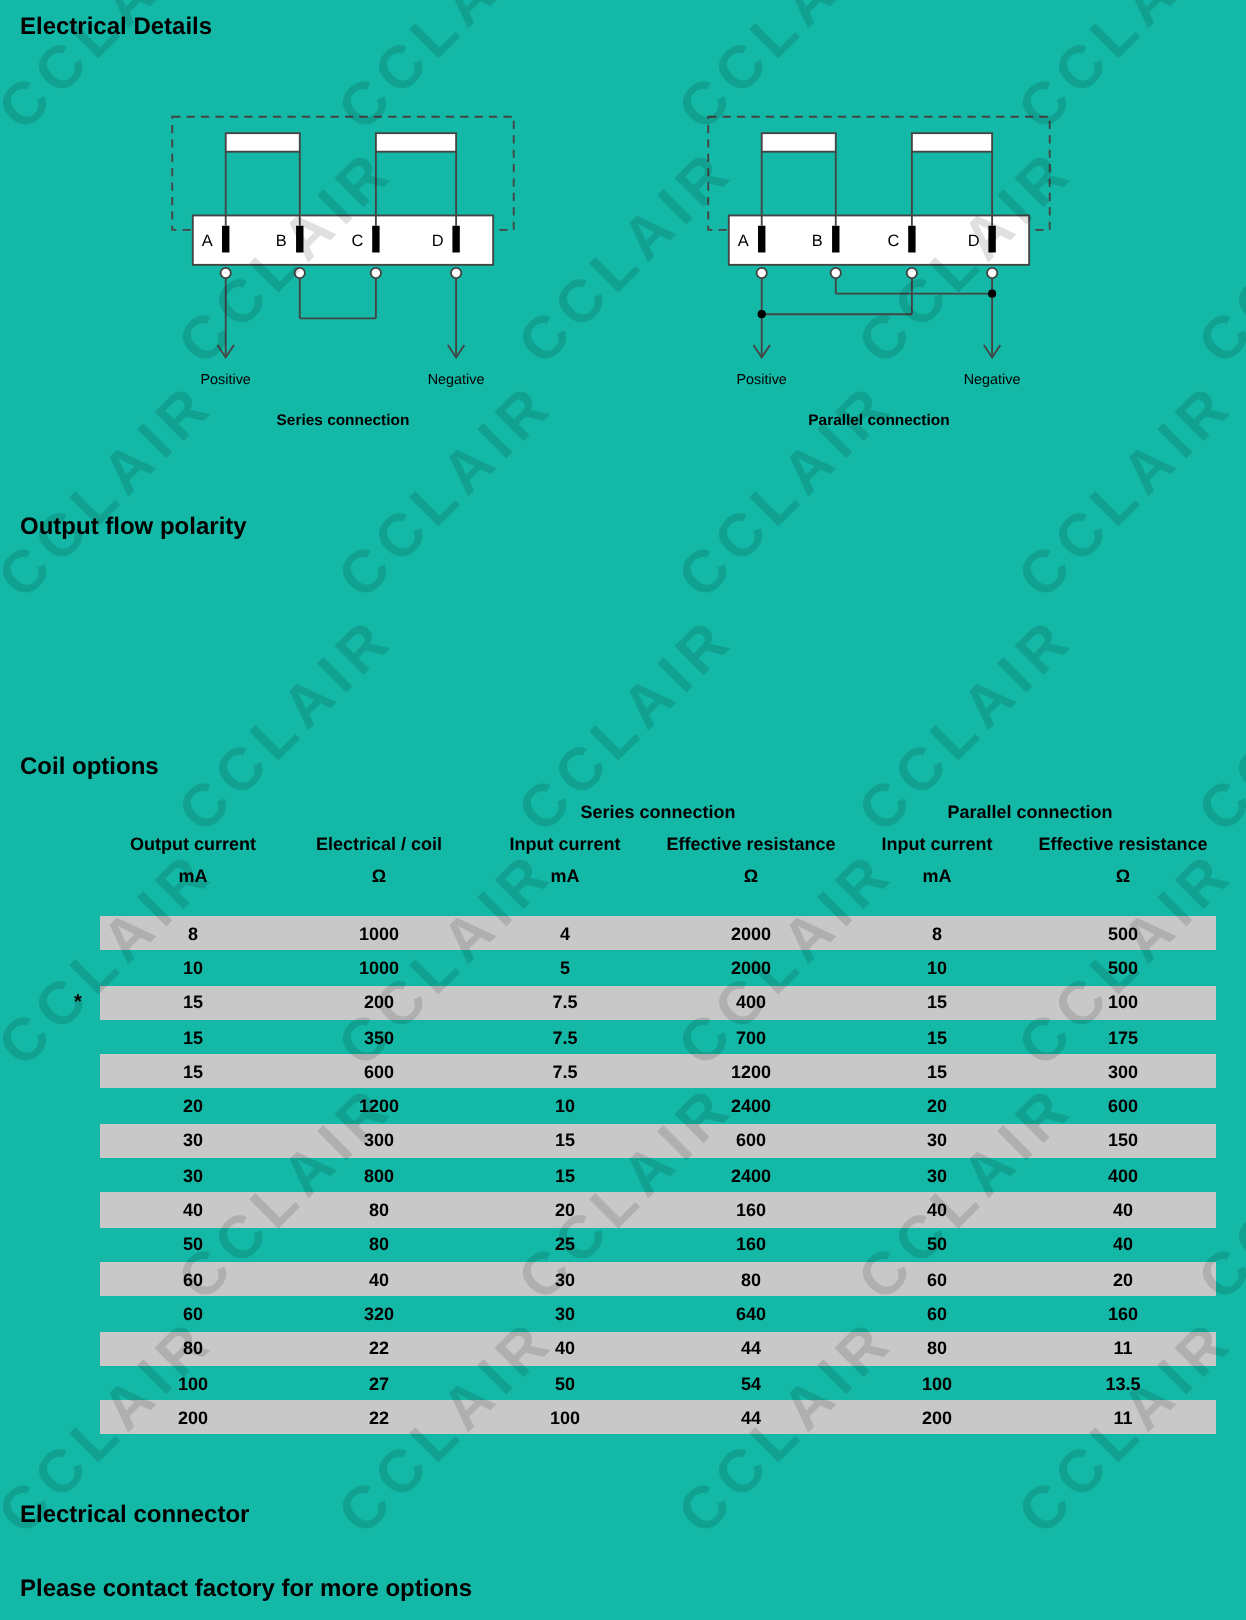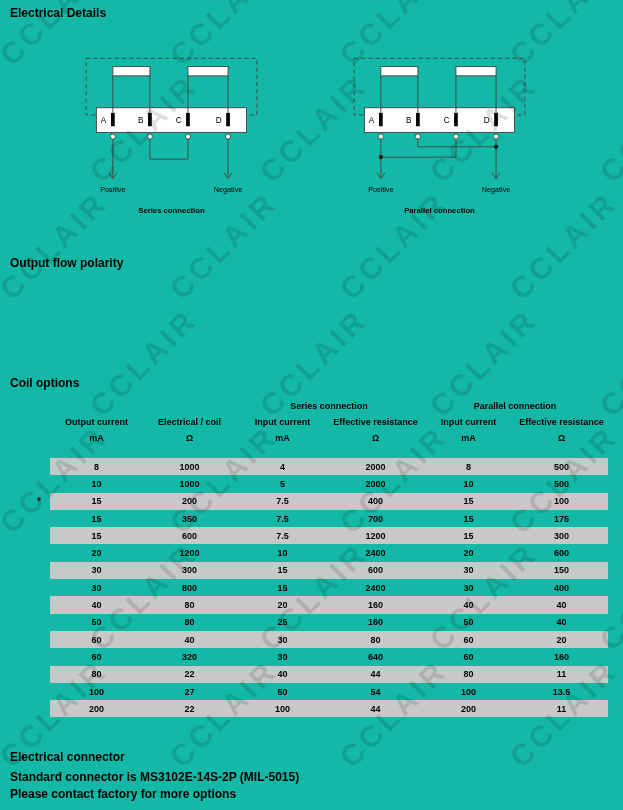--- a/index.html
+++ b/index.html
@@ -258,21 +258,20 @@
         <span class="t-cell">200</span>
         <span class="t-cell">22</span>
         <span class="t-cell">100</span>
         <span class="t-cell">44</span>
         <span class="t-cell">200</span>
         <span class="t-cell">11</span>
       </div>
     </div>
 
   <div class="h1" style="left:10px; top:750px;">Electrical connector</div>
-  <div class="bold-line" style="left:10px; top:770px;">Standard connector is MS3102E-14S-2P (MIL-5015)</div>
   <div class="bold-line" style="left:10px; top:787px;">Please contact factory for more options</div>
 
   <div class="wm-layer">
       <span class="wm" style="left: -15px; top: -5px;">CCLAIR</span>
       <span class="wm" style="left: 155px; top: -5px;">CCLAIR</span>
       <span class="wm" style="left: 325px; top: -5px;">CCLAIR</span>
       <span class="wm" style="left: 495px; top: -5px;">CCLAIR</span>
       <span class="wm" style="left: 75px; top: 112px;">CCLAIR</span>
       <span class="wm" style="left: 245px; top: 112px;">CCLAIR</span>
       <span class="wm" style="left: 415px; top: 112px;">CCLAIR</span>

